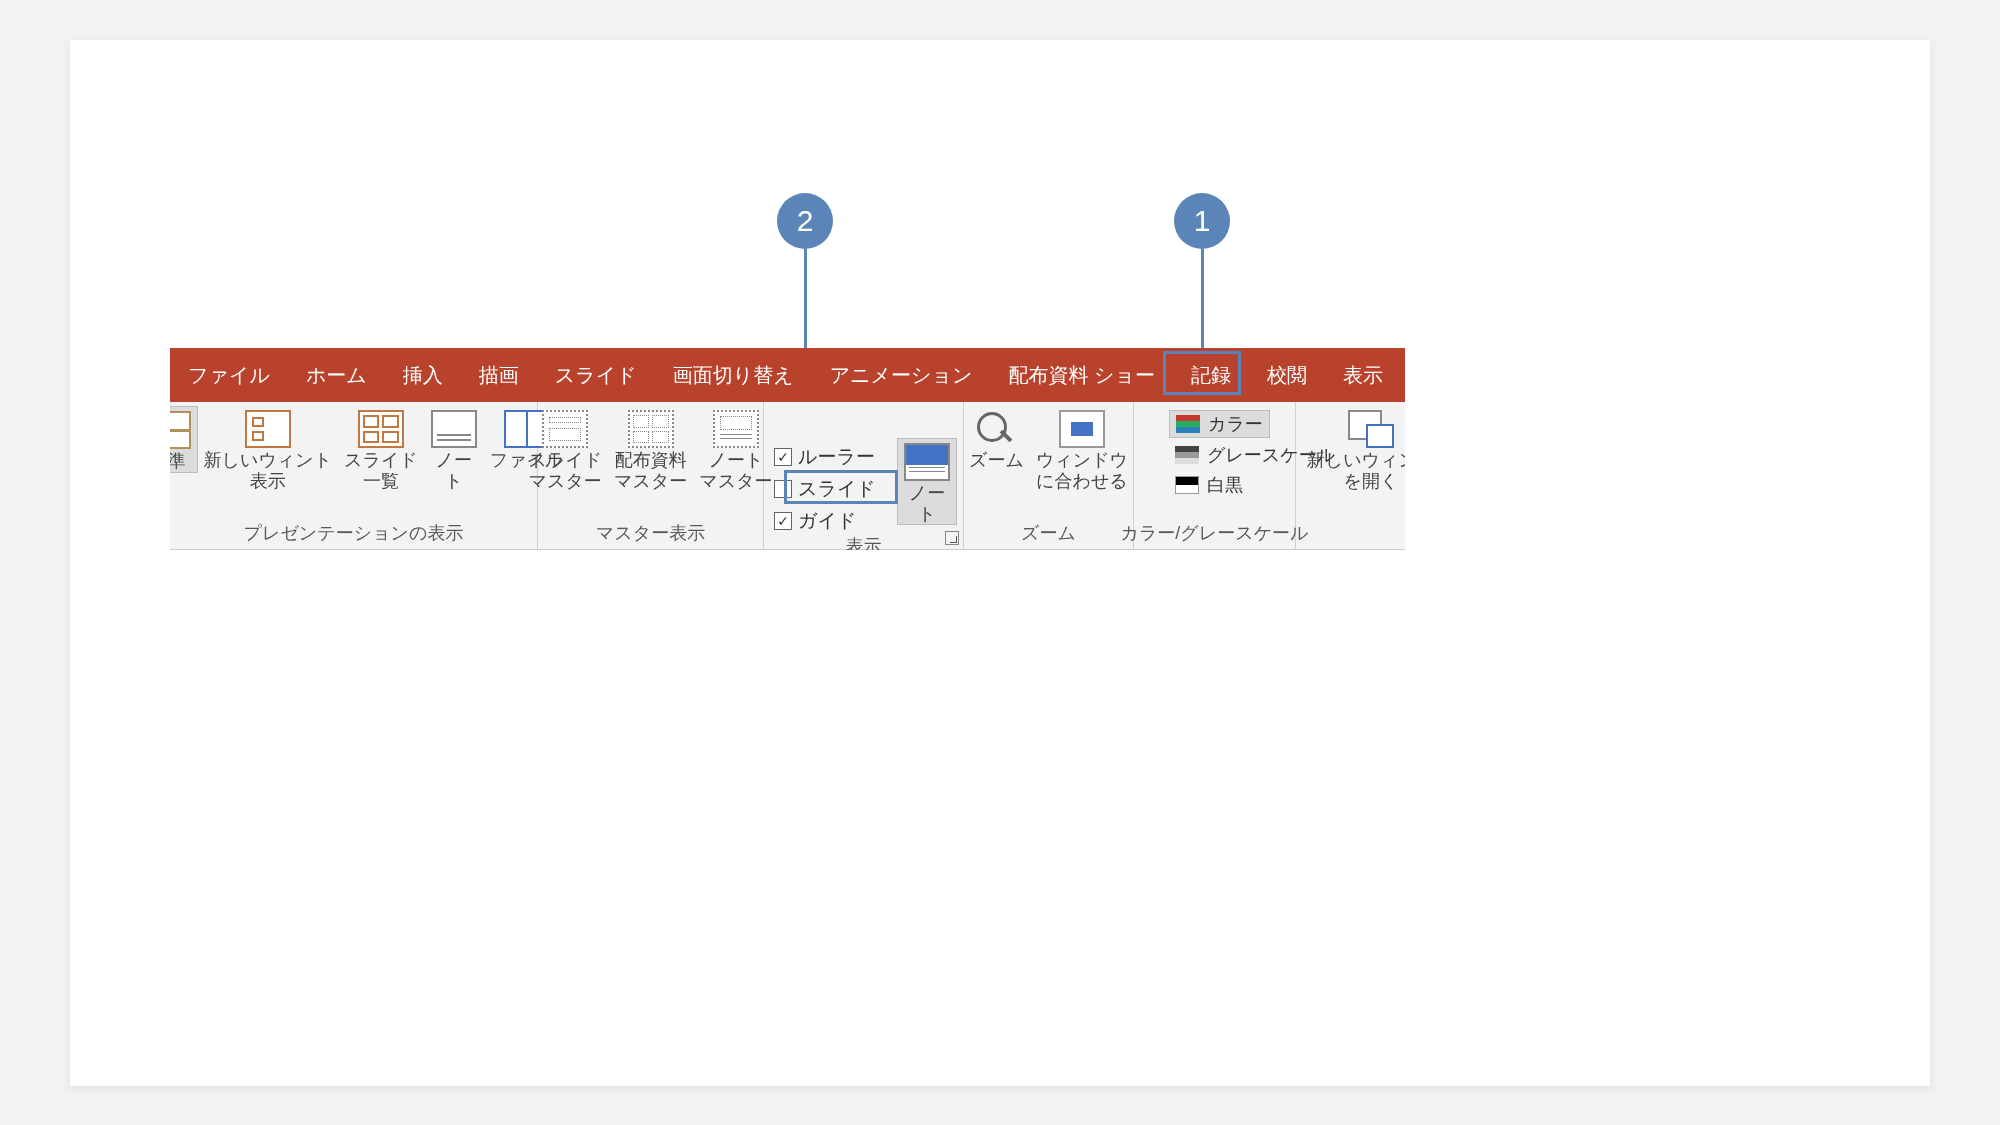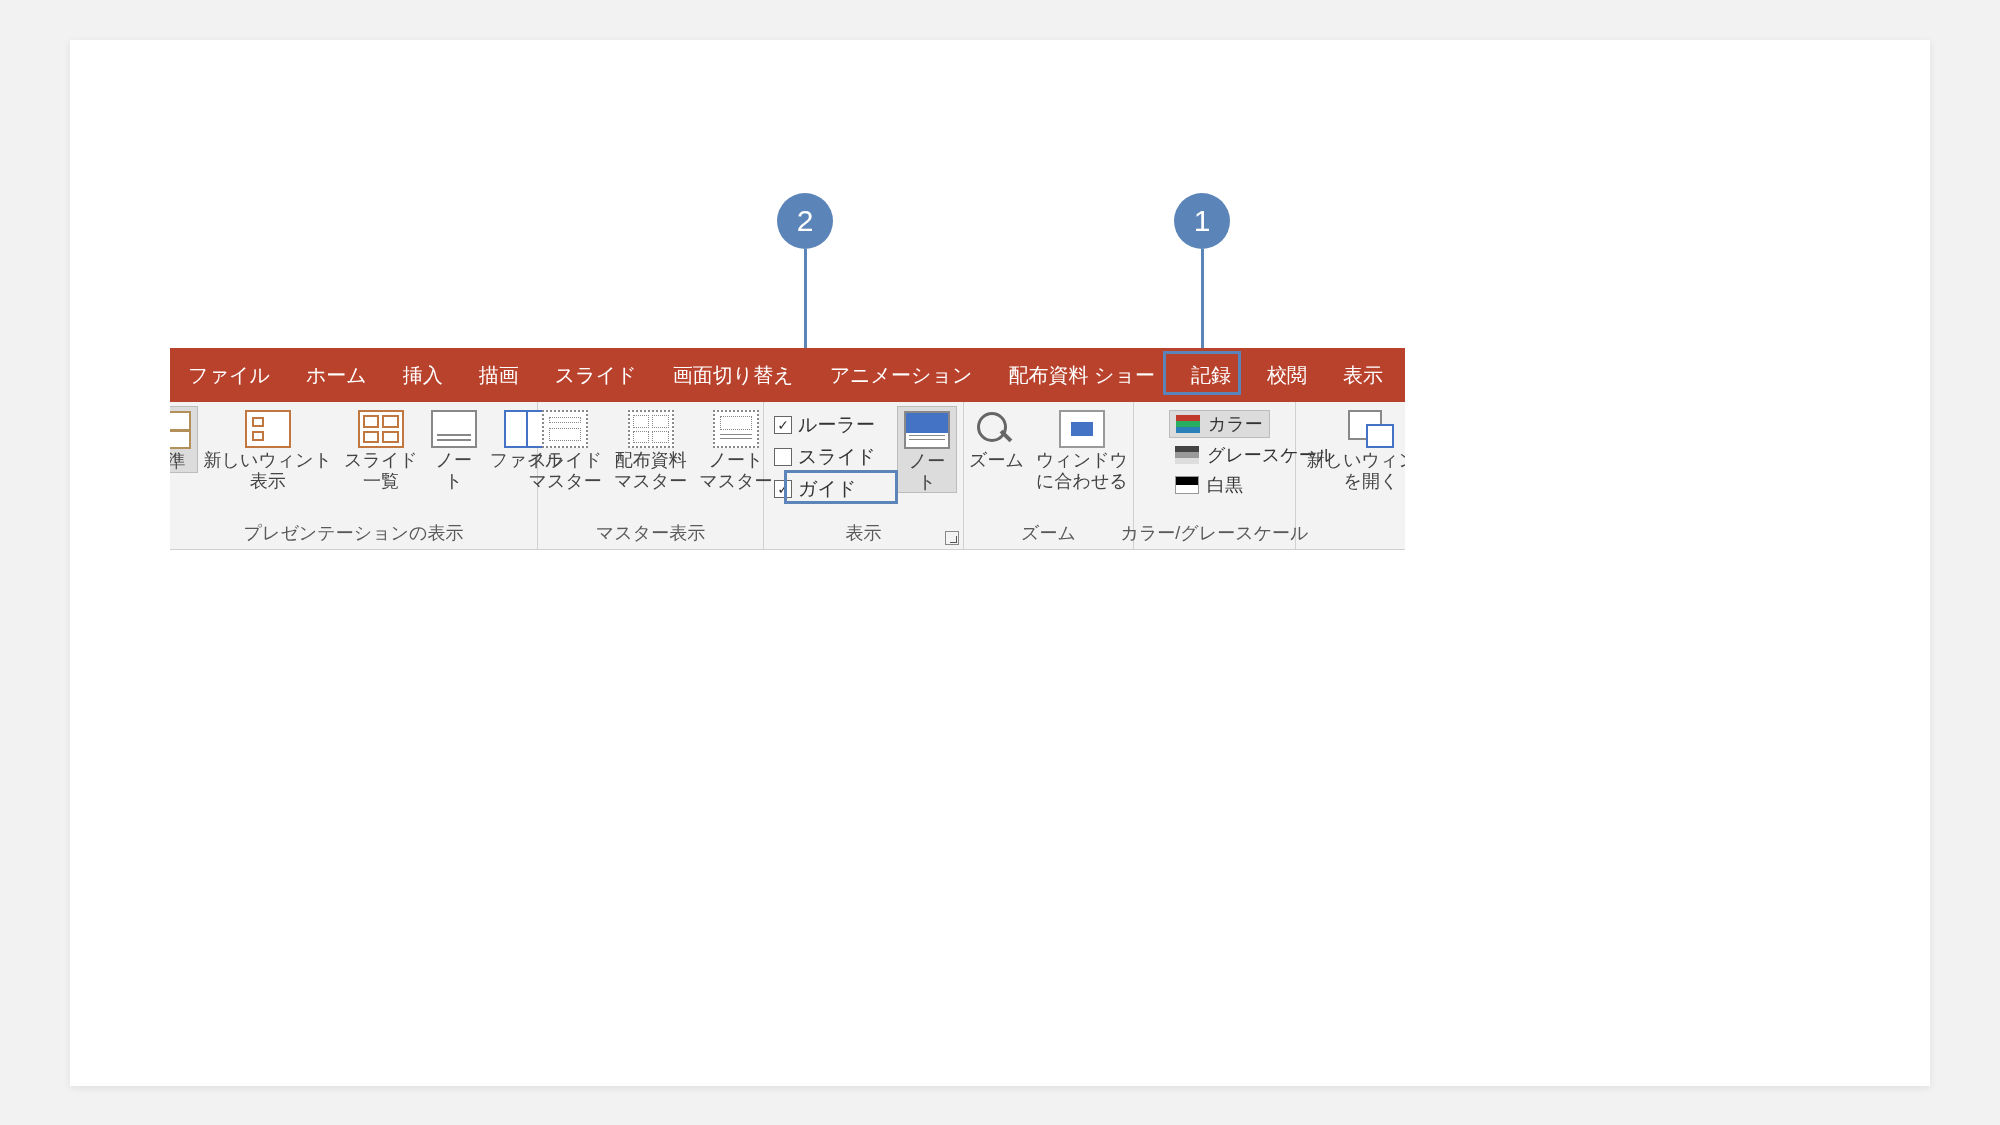--- a/index.html
+++ b/index.html
@@ -250,21 +250,21 @@
           <div class="large-btn">
             <div class="icon-box ic-notesmaster"></div>
             <div class="btn-label">ノート
 マスター</div>
           </div>
         </div>
         <div class="group-label">マスター表示</div>
       </div>
 
       <div class="group" style="width:200px;">
-        <div class="group-buttons" style="width:100%;">
+        <div class="group-buttons" style="width:100%;margin-top:32px;">
           <div class="checks">
             <div class="check-row">
               <div class="checkbox checked"></div>
               <div class="check-label">ルーラー</div>
             </div>
             <div class="check-row">
               <div class="checkbox"></div>
               <div class="check-label">スライド</div>
             </div>
             <div class="check-row">

